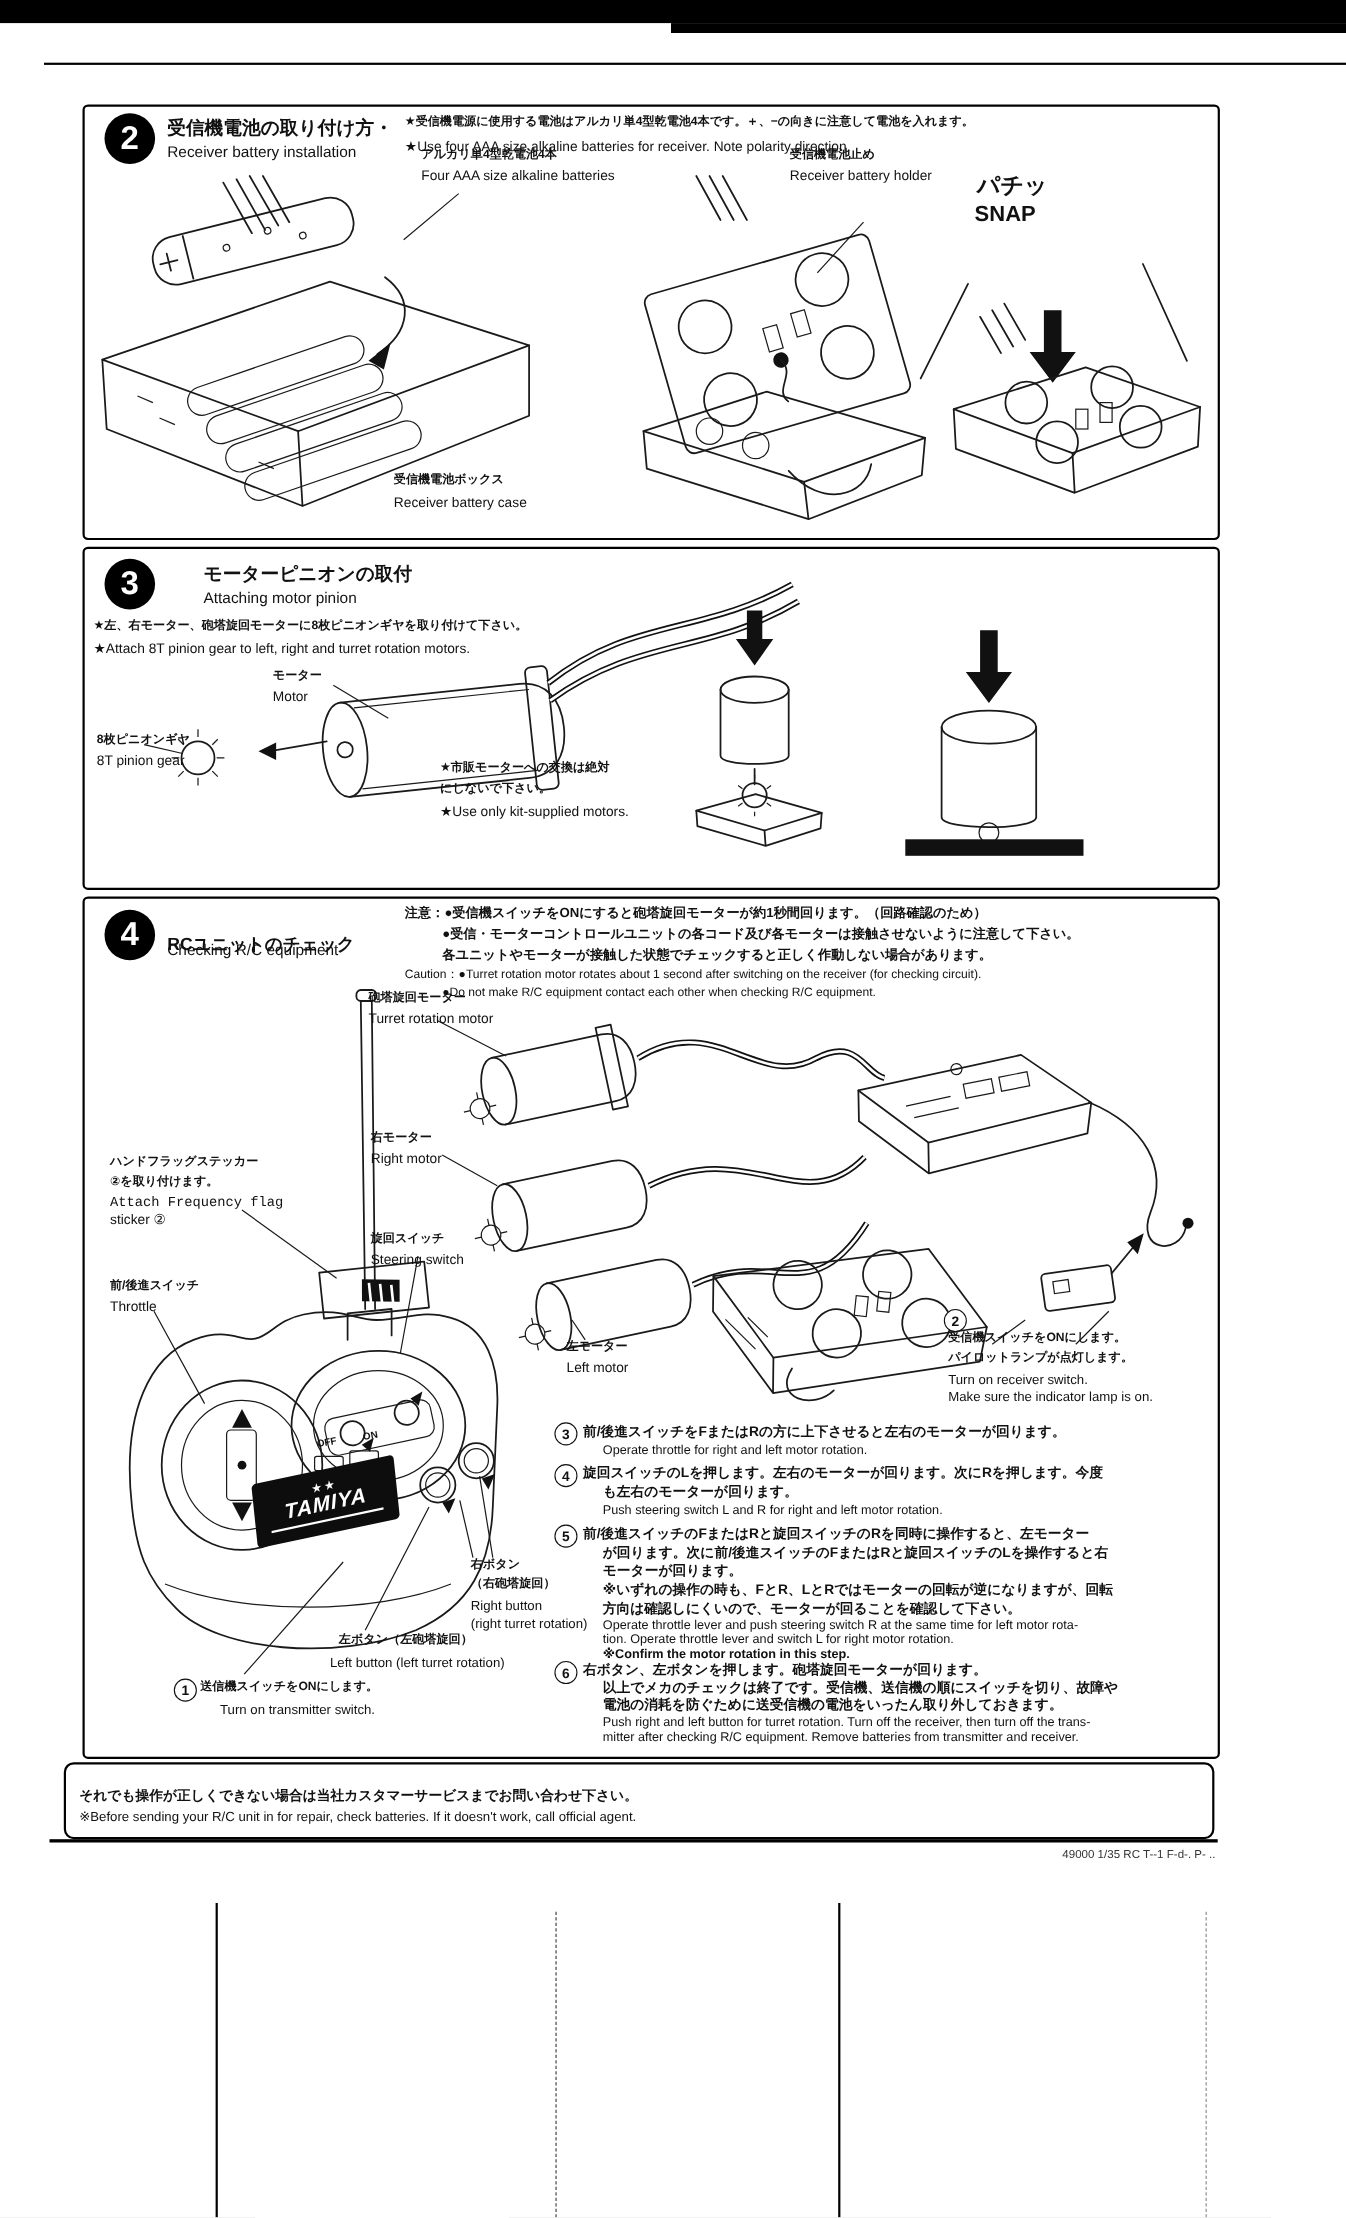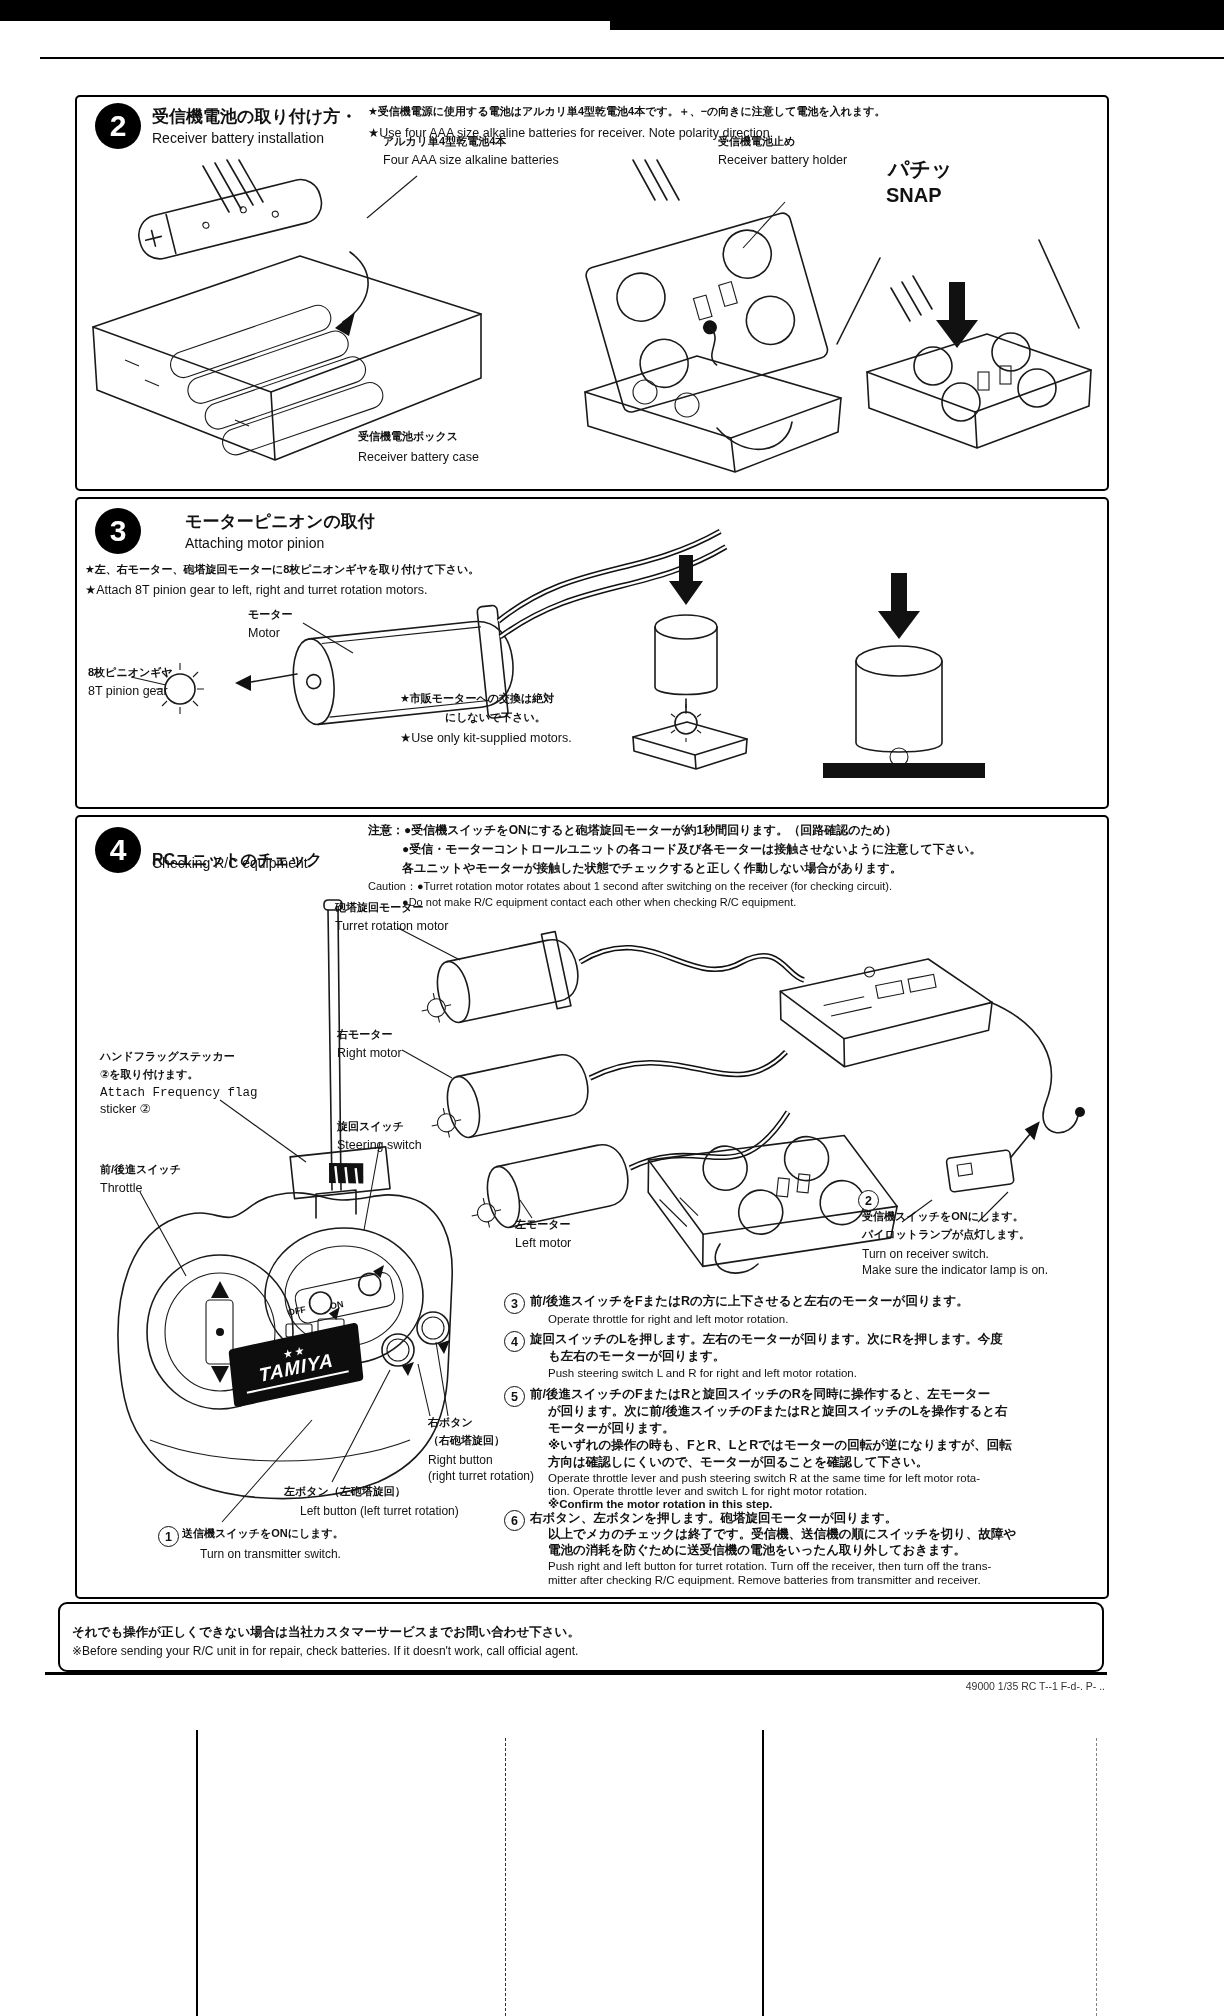--- a/index.html
+++ b/index.html
@@ -166,21 +166,21 @@
       <circle class="thin" cx="814" cy="202" r="9"></circle>
       <rect class="blk" x="738" y="208" width="162" height="15"></rect>
     </g>
   </svg>
 
   <div class="t jp f13" style="left:248px;top:608px;">モーター</div>
   <div class="t f125" style="left:248px;top:626px;">Motor</div>
   <div class="t jp f13" style="left:88px;top:666px;">8枚ピニオンギヤ</div>
   <div class="t f125" style="left:88px;top:684px;">8T pinion gear</div>
   <div class="t jp f13" style="left:400px;top:692px;">★市販モーターへの交換は絶対</div>
-  <div class="t jp f13" style="left:400px;top:711px;margin-left:45px;">にしないで下さい。</div>
+  <div class="t jp f13" style="left:400px;top:711px;">にしないで下さい。</div>
   <div class="t f125" style="left:400px;top:731px;">★Use only kit-supplied motors.</div>
 
   <div class="secbox" style="left:75px;top:815px;width:1030px;height:780px;"></div>
   <div class="badge" style="left:95px;top:827px;">4</div>
   <div class="t jp f16" style="left:152px;top:830px;margin-top:20px;">RCユニットのチェック</div>
   <div class="t f14" style="left:152px;top:855px;">Checking R/C equipment</div>
   <div class="t jp f12" style="left:368px;top:823px;">注意：●受信機スイッチをONにすると砲塔旋回モーターが約1秒間回ります。（回路確認のため）</div>
   <div class="t jp f12" style="left:402px;top:842px;">●受信・モーターコントロールユニットの各コード及び各モーターは接触させないように注意して下さい。</div>
   <div class="t jp f12" style="left:402px;top:861px;">各ユニットやモーターが接触した状態でチェックすると正しく作動しない場合があります。</div>
   <div class="t f11" style="left:368px;top:880px;">Caution：●Turret rotation motor rotates about 1 second after switching on the receiver (for checking circuit).</div>
@@ -320,21 +320,21 @@
   <div class="cnum" style="left:858px;top:1190px;">2</div>
   <div class="t jp f13" style="left:862px;top:1210px;">受信機スイッチをONにします。</div>
   <div class="t jp f13" style="left:862px;top:1228px;">パイロットランプが点灯します。</div>
   <div class="t f12" style="left:862px;top:1247px;">Turn on receiver switch.</div>
   <div class="t f12" style="left:862px;top:1263px;">Make sure the indicator lamp is on.</div>
 
   <div class="t jp f13" style="left:428px;top:1416px;">右ボタン</div>
   <div class="t jp f13" style="left:428px;top:1434px;">（右砲塔旋回）</div>
   <div class="t f12" style="left:428px;top:1453px;">Right button</div>
   <div class="t f12" style="left:428px;top:1469px;">(right turret rotation)</div>
-  <div class="t jp f13" style="left:284px;top:1485px;text-align:center;">左ボタン（左砲塔旋回）</div>
+  <div class="t jp f13" style="left:308px;top:1485px;text-align:center;">左ボタン（左砲塔旋回）</div>
   <div class="t f12" style="left:300px;top:1504px;">Left button (left turret rotation)</div>
 
   <div class="cnum" style="left:158px;top:1526px;">1</div>
   <div class="t jp f13" style="left:182px;top:1527px;">送信機スイッチをONにします。</div>
   <div class="t f12" style="left:200px;top:1547px;">Turn on transmitter switch.</div>
 
   <div class="cnum" style="left:504px;top:1293px;">3</div>
   <div class="t jp f125" style="left:530px;top:1294px;">前/後進スイッチをFまたはRの方に上下させると左右のモーターが回ります。</div>
   <div class="t f115" style="left:548px;top:1312px;">Operate throttle for right and left motor rotation.</div>
   <div class="cnum" style="left:504px;top:1331px;">4</div>

